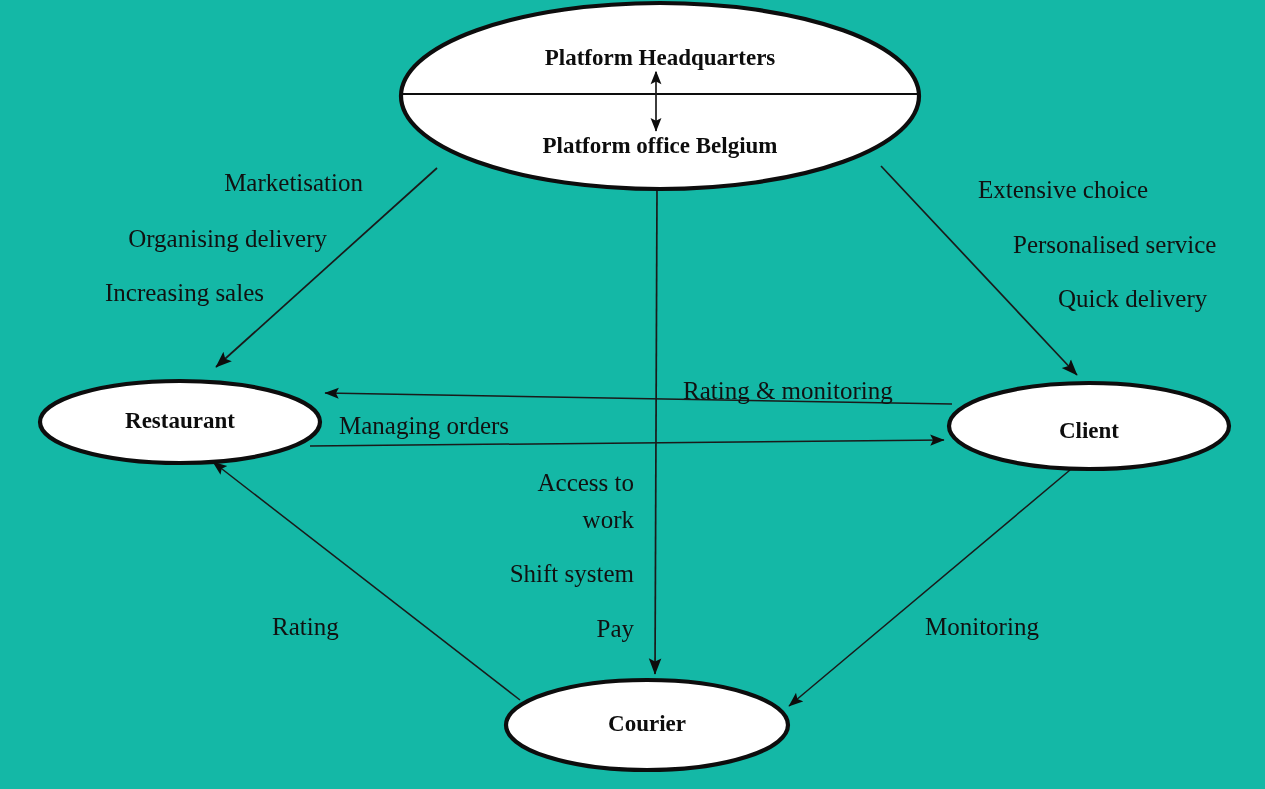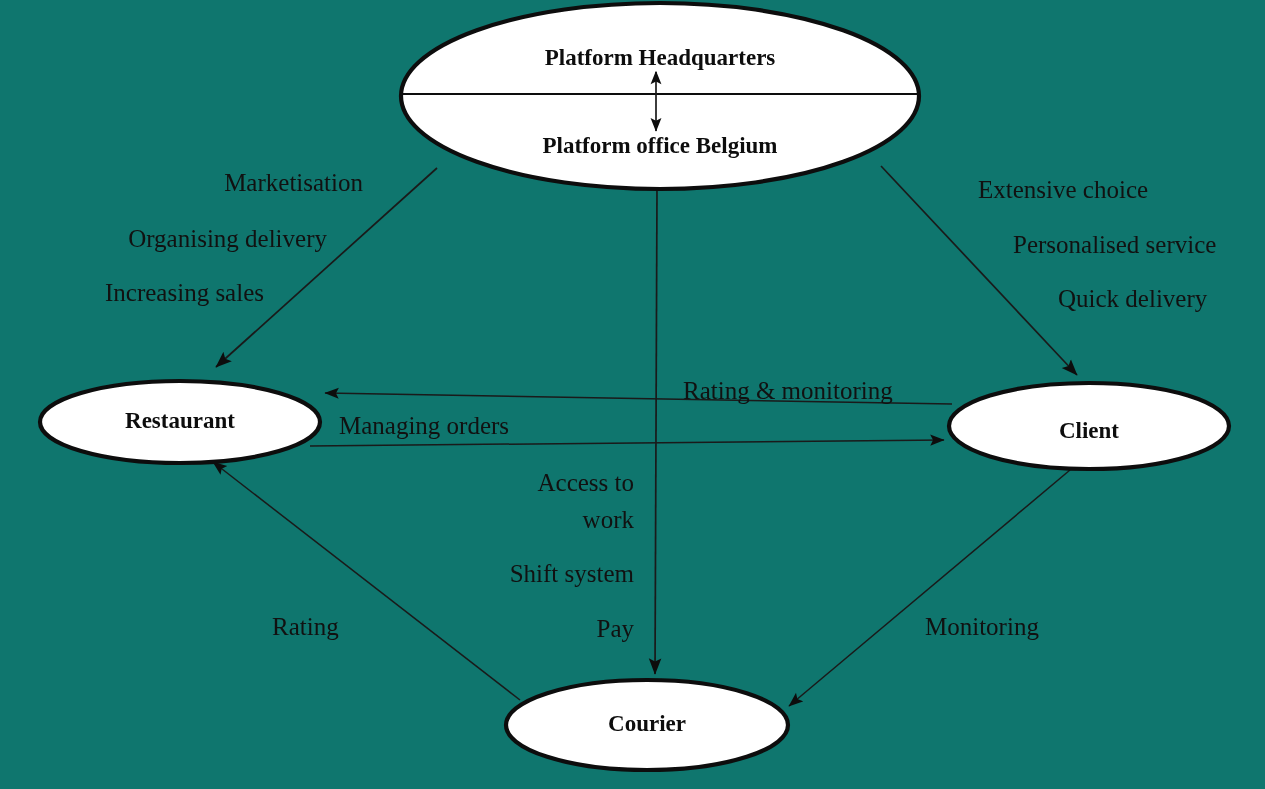--- a/index.html
+++ b/index.html
@@ -7,21 +7,21 @@
     padding: 0;
     background: #ffffff;
   }
   body {
     font-family: "Liberation Serif", "DejaVu Serif", serif;
   }
   #diagram-root {
     position: relative;
     width: 1265px;
     height: 789px;
-    background: #0f766e;
+    background: #14b8a6;
     overflow: hidden;
   }
   svg#diagram-svg {
     position: absolute;
     left: 0;
     top: 0;
     width: 1265px;
     height: 789px;
   }
   .node-ellipse {

